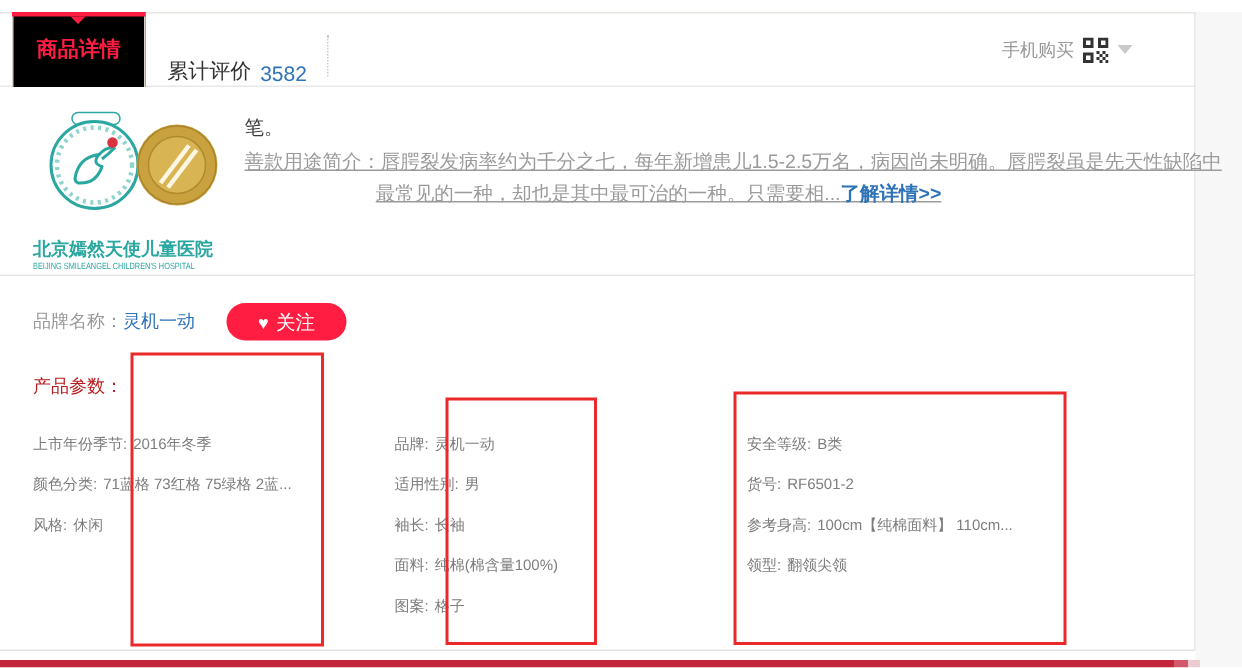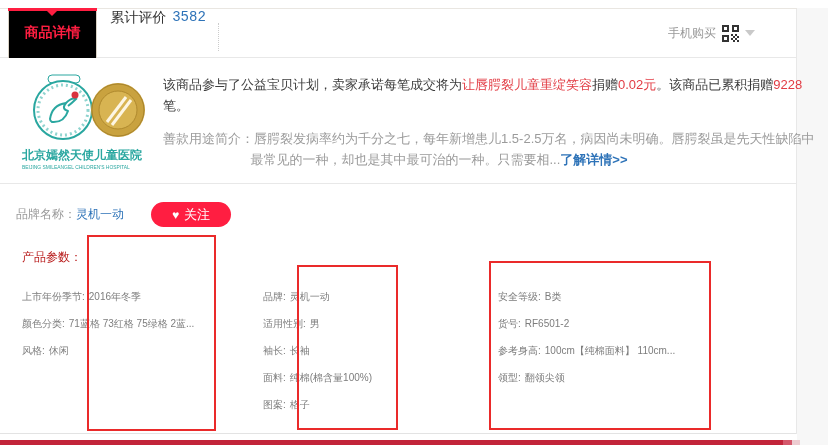--- a/index.html
+++ b/index.html
@@ -17,46 +17,46 @@
 
   
   .tab-top-line{left:0;top:8px;width:797px;height:1px;background:#e9e6e1;z-index:1;}
   .tab-indicator{left:8px;top:8px;width:89px;height:3px;background:var(--accent-red);z-index:4;}
   .tab-indicator-arrow{left:47px;top:11px;width:0;height:0;border:5px solid transparent;
     border-top:5px solid var(--accent-red);z-index:4;}
   .tab-active{left:8px;top:8px;width:89px;height:50px;background:#000000;
     border-left:1px solid #d8d1c4;border-right:1px solid #d8d1c4;z-index:3;
     display:flex;align-items:center;justify-content:center;
     color:var(--accent-red);font-size:14px;font-weight:bold;cursor:pointer;}
-  .tab-reviews{left:98px;top:9px;width:120px;height:48px;display:flex;align-items:flex-start;
-    justify-content:center;gap:6px;font-size:14px;color:#333;cursor:pointer;z-index:2;font-family:Liberation Mono, monospace;}
+  .tab-reviews{left:98px;top:9px;width:120px;height:48px;display:flex;align-items:flex-end;
+    justify-content:center;gap:6px;font-size:14px;color:#333;cursor:pointer;z-index:2;}
   .tab-reviews .count{color:var(--link-blue);}
   .tab-dotted-sep{left:218px;top:23px;height:28px;width:0;border-left:1px dotted #ccc;}
   .tabbar-bottom{left:0;top:57px;width:797px;height:1px;background:#e8e8e8;z-index:1;}
   .mobile-buy{left:668px;top:9px;height:48px;display:flex;align-items:center;gap:6px;
     color:#999;font-size:12px;cursor:pointer;z-index:2;}
   .chevron-down{width:0;height:0;border:5px solid transparent;border-top:6px solid #c9c9c9;
     margin-top:5px;}
 
   
   .charity-bottom{left:0;top:183px;width:797px;height:1px;background:#e8e8e8;}
   .logo-box{left:22px;top:73px;width:128px;height:99px;}
-  .logo-title{margin-top:0;font-size:12px;font-weight:bold;color:var(--logo-teal);
+  .logo-title{margin-top:10px;font-size:12px;font-weight:bold;color:var(--logo-teal);
     white-space:nowrap;letter-spacing:0px;}
   .logo-sub{font-size:6px;color:var(--logo-teal);white-space:nowrap;
     transform:scaleX(0.82);transform-origin:left;}
   .charity-text{left:163px;top:74px;width:632px;font-size:13px;line-height:21px;color:#3c3c3c;}
   .charity-text .red{color:var(--text-red);}
   .charity-line{white-space:nowrap;}
-  .charity-p2{margin-top:12px;color:#9b9b9b;}
+  .charity-p2{margin-top:2px;color:#9b9b9b;text-decoration:underline;}
   .charity-p2-line2{text-align:center;padding-right:80px;}
   .detail-link{color:var(--link-blue);font-weight:bold;cursor:pointer;}
 
   
-  .brand-row{left:16px;top:206px;display:flex;align-items:center;font-size:12px;color:#999;}
+  .brand-row{left:22px;top:206px;display:flex;align-items:center;font-size:12px;color:#999;}
   .brand-name{color:var(--link-blue);cursor:pointer;}
   .follow-btn{position:absolute;left:151px;top:202px;width:80px;height:25px;
     border-radius:13px;background:var(--accent-red);border:none;color:#fff;
     display:flex;align-items:center;justify-content:center;gap:5px;font-size:13px;cursor:pointer;}
   .heart{font-size:12px;line-height:1;}
   .params-title{left:22px;top:249px;font-size:12px;color:#b91c1c;}
   .param-col{top:283px;font-size:10px;color:#7d7d7d;}
   .param-col .param-row{height:27px;line-height:27px;white-space:nowrap;}
   .param-value{margin-left:4px;}
   .col1{left:22px;} .col2{left:263px;} .col3{left:498px;}
@@ -123,23 +123,20 @@
       <circle cx="96" cy="37" r="26" fill="none" stroke="#a8842c" stroke-width="1"></circle>
       <circle cx="96" cy="37" r="19" fill="#d8b452" stroke="#b08a2e" stroke-width="1"></circle>
       <path d="M85 49 L104 24" stroke="#fdf6e3" stroke-width="3"></path>
       <path d="M90 52 L109 27" stroke="#fdf6e3" stroke-width="3"></path>
     </svg>
     <div class="logo-title">北京嫣然天使儿童医院</div>
     <div class="logo-sub">BEIJING SMILEANGEL CHILDREN'S HOSPITAL</div>
   </div>
 
   <div class="abs charity-text">
-    <div class="charity-line">
-      <span>该商品参与了公益宝贝计划，卖家承诺每笔成交将为</span><span class="red">让唇腭裂儿童重绽笑容</span><span>捐赠</span><span class="red">0.02元</span><span>。该商品已累积捐赠</span><span class="red">9228</span>
-    </div>
     <div>笔。</div>
     <div class="charity-p2">
       <div class="charity-line">善款用途简介：唇腭裂发病率约为千分之七，每年新增患儿1.5-2.5万名，病因尚未明确。唇腭裂虽是先天性缺陷中</div>
       <div class="charity-p2-line2">
         <span>最常见的一种，却也是其中最可治的一种。只需要相...</span><span class="detail-link">了解详情&gt;&gt;</span>
       </div>
     </div>
   </div>
   <div class="abs charity-bottom"></div>
 

